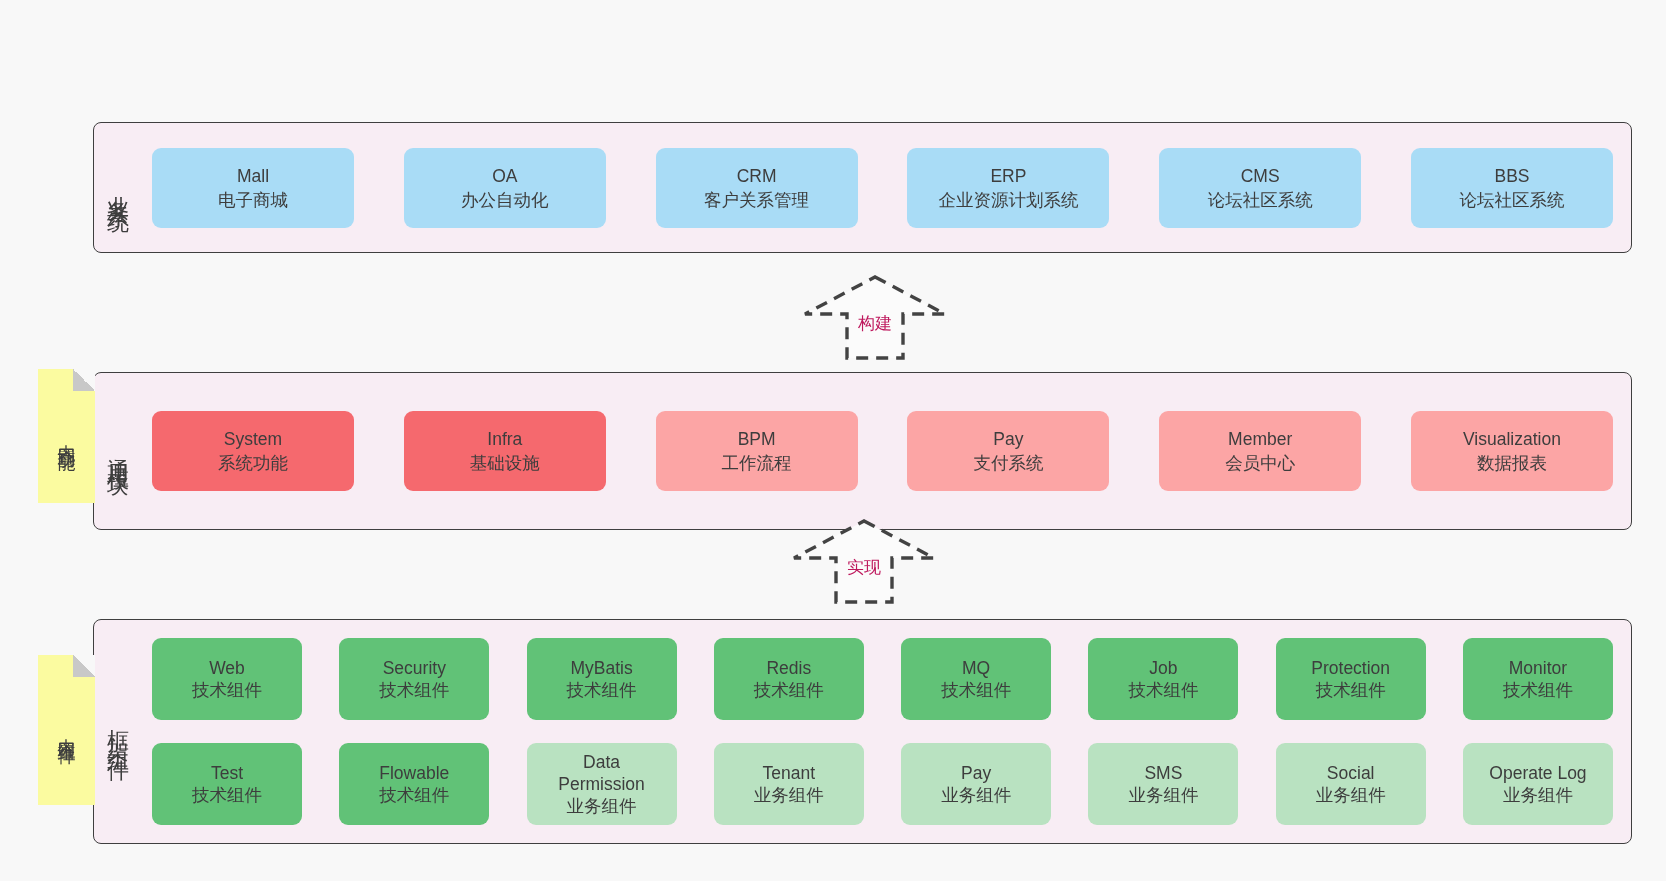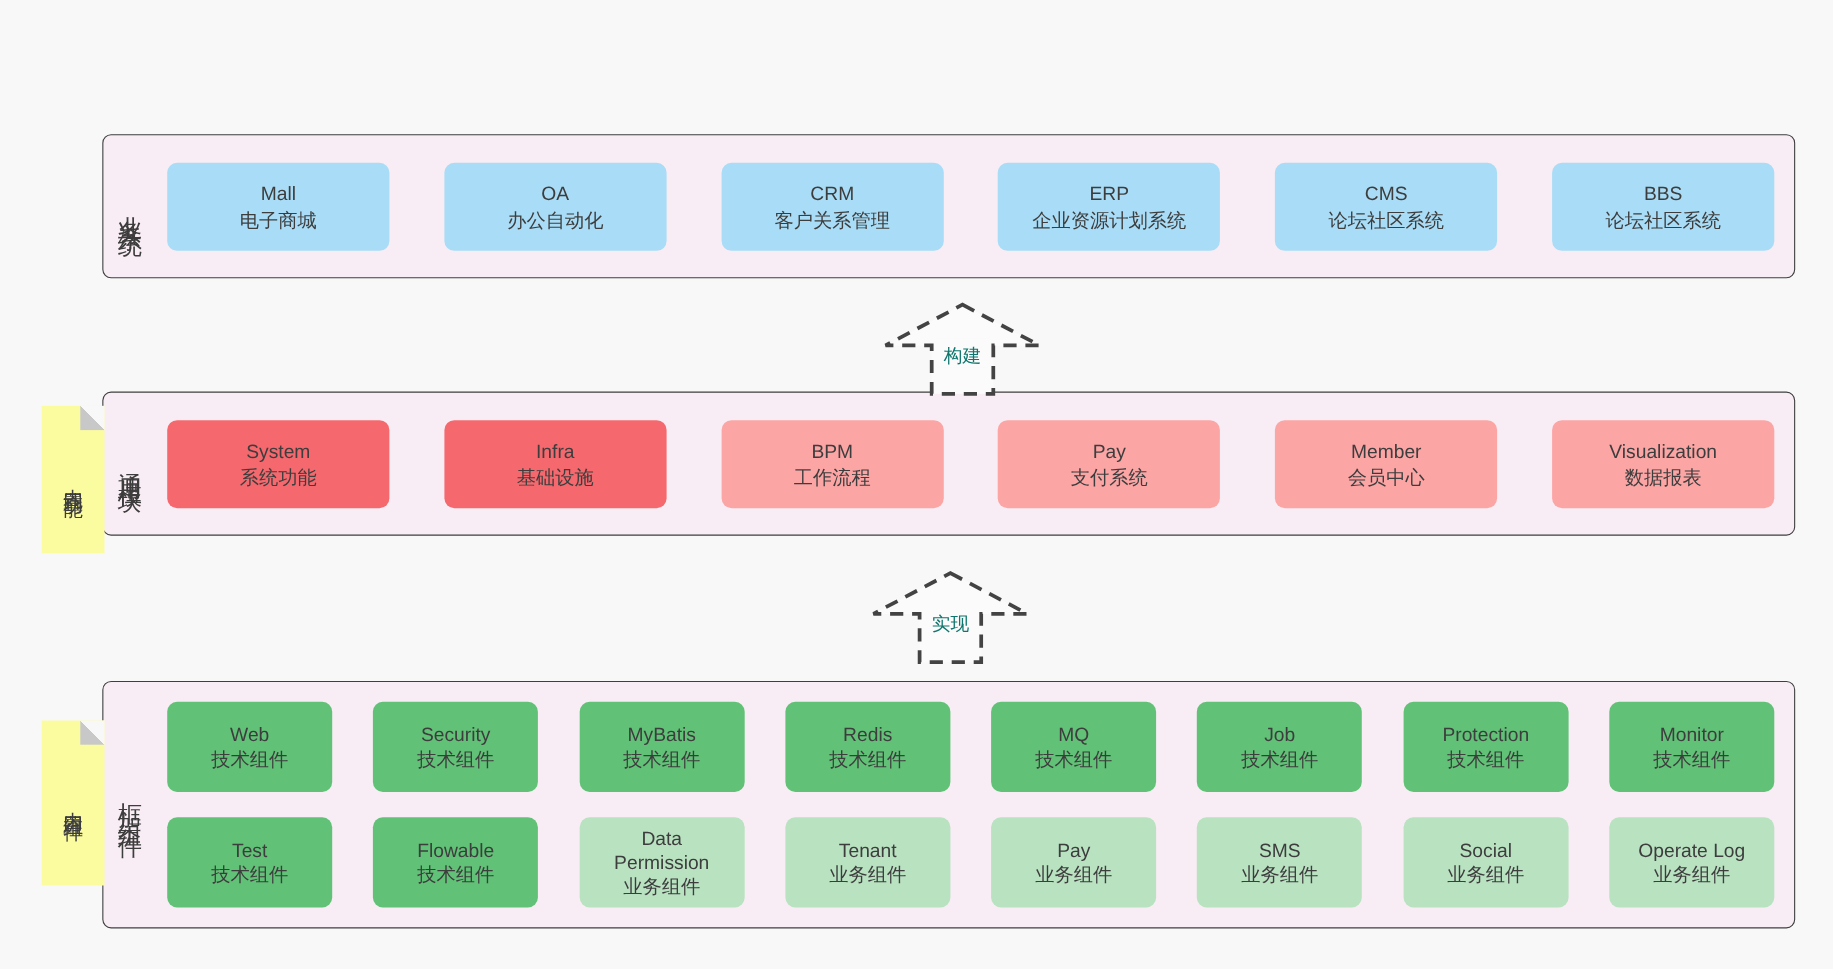--- a/index.html
+++ b/index.html
@@ -7,21 +7,21 @@
     position:relative;width:1666px;height:881px;background:#f8f8f8;overflow:hidden;
     font-family:"Liberation Sans","DejaVu Sans",sans-serif;color:#3d3d3d;
   }
   
   .band{
     position:absolute;left:93px;width:1539px;box-sizing:border-box;
     background:#f8edf4;border:1.6px solid #3f3f3f;border-radius:8px;
     display:flex;align-items:stretch;
   }
   .band0{top:122px;height:131px;}
-  .band1{top:356px;height:131px;}
+  .band1{top:372px;height:158px;}
   .band2{top:619px;height:225px;}
   .side-label{
     flex:none;width:48px;display:flex;align-items:center;justify-content:center;
     writing-mode:vertical-rl;text-orientation:upright;
     font-size:22px;letter-spacing:5px;line-height:1;
   }
   .band2 .side-label{letter-spacing:10px;}
   .rows{flex:1;display:flex;flex-direction:column;justify-content:center;gap:23px;padding:0 18px 0 10px;}
   .row{display:flex;justify-content:space-between;}
   
@@ -50,21 +50,21 @@
     writing-mode:vertical-rl;text-orientation:upright;
     font-size:18px;letter-spacing:3px;line-height:1;
   }
   
   .arrow{position:absolute;width:150px;height:90px;}
   .arrow0{top:272px;left:800px;}
   .arrow1{top:516px;left:789px;}
   .arrow svg{display:block;}
   .arrow-label{
     position:absolute;top:40px;left:0;width:100%;text-align:center;
-    font-size:17px;color:#0f766e;
+    font-size:17px;color:#be185d;
   }
 </style>
 </head>
 <body>
 
 <div class="canvas">
     <div class="band band0">
       <div class="side-label">业务系统</div>
       <div class="rows">
         <div class="row">

